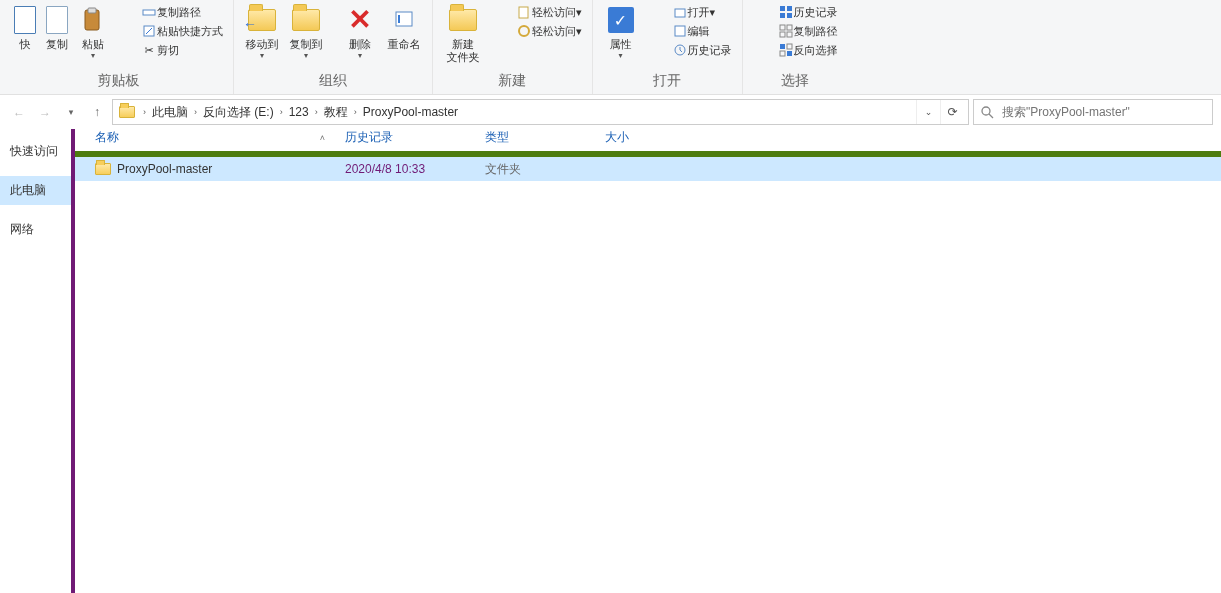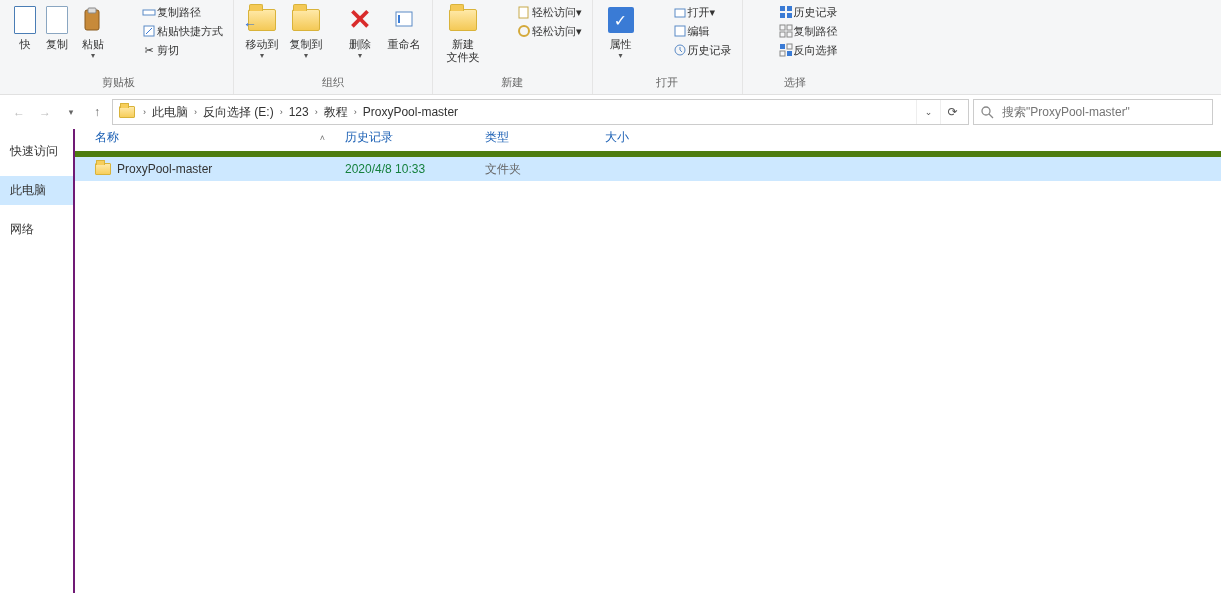--- a/index.html
+++ b/index.html
@@ -2,21 +2,21 @@
 <html><head>
   <meta charset="utf-8">
   <style>
     * { margin: 0; padding: 0; box-sizing: border-box; font-family: "Microsoft YaHei", "Segoe UI", sans-serif; }
     body { background: #fff; font-size: 12px; color: #333; overflow: hidden; width: 1221px; height: 593px; }
 
     
     .ribbon { height: 95px; background: #f5f6f7; border-bottom: 1px solid #e1e1e1; display: flex; align-items: stretch; padding: 0 4px; }
     .rg { display: flex; flex-direction: column; align-items: center; padding: 0 6px; border-right: 1px solid #e5e5e5; }
     .rg-top { flex: 1; display: flex; align-items: flex-start; padding-top: 2px; }
-    .rg-label { font-size: 11px; color: #666; padding: 2px 0 4px; font-family: Liberation Serif, serif; }
+    .rg-label { font-size: 14px; color: #666; padding: 2px 0 4px; font-family: Liberation Serif, serif; }
     .bigbtn { display: flex; flex-direction: column; align-items: center; justify-content: flex-start; width: 44px; padding: 2px 4px; cursor: default; text-align: center; }
     .bigbtn .ic { width: 32px; height: 32px; display: flex; align-items: center; justify-content: center; }
     .bigbtn .lbl { font-size: 11px; line-height: 13px; margin-top: 2px; white-space: nowrap; }
     .bigbtn .arr { font-size: 8px; color: #555; }
     .mini-col { display: flex; flex-direction: column; justify-content: flex-start; gap: 3px; padding: 2px 4px; }
     .mini { display: flex; align-items: center; font-size: 11px; white-space: nowrap; cursor: default; margin-left: 25px; }
     .mini .ic { width: 16px; height: 16px; display: flex; align-items: center; justify-content: center; }
 
     
     .addrbar { height: 34px; display: flex; align-items: center; padding: 4px 8px; gap: 4px; background: #fff; }
@@ -27,35 +27,35 @@
     .bc-seg { font-size: 12px; padding: 0 4px; white-space: nowrap; cursor: default; }
     .bc-sep { font-size: 9px; color: #555; padding: 0 2px; cursor: default; }
     .bc-end { flex: 1; }
     .bc-rt { width: 24px; height: 24px; display: flex; align-items: center; justify-content: center; color: #555; cursor: default; border-left: 1px solid #eee; }
     .search { width: 240px; height: 26px; border: 1px solid #ccc; display: flex; align-items: center; padding: 0 6px; background: #fff; }
     .search .ic { width: 16px; color: #888; margin-right: 6px; }
     .search input { border: none; outline: none; flex: 1; font-size: 12px; color: #555; background: transparent; }
 
     
     .body { display: flex; height: calc(593px - 95px - 34px); }
-    .sidebar { width: 75px; border-right: 2px solid #701a75; padding-top: 8px; }
+    .sidebar { width: 75px; border-right: 4px solid #701a75; padding-top: 8px; }
     .sb-item { padding: 6px 10px; font-size: 12px; cursor: default; white-space: nowrap; overflow: hidden; }
     .sb-item.sel { background: #cde8ff; }
     .content { flex: 1; }
     .cols { height: 28px; border-bottom: 6px solid #4d7c0f; display: flex; align-items: flex-start; font-size: 12px; color: #1a5fb4; }
     .col { padding: 0 10px; display: flex; align-items: center; gap: 20px; }
     .col.c-name { width: 260px; padding-left: 20px; }
     .col.c-date { width: 140px; }
     .col.c-type { width: 120px; }
     .col.c-size { width: 70px; }
     .sort-ic { font-size: 9px; color: #777; margin-left: auto; }
     .row { height: 24px; display: flex; align-items: center; font-size: 12px; background: #cde8ff; }
     .cell { padding: 0 10px; color: #333; }
     .cell.c-name { width: 260px; padding-left: 20px; display: flex; align-items: center; gap: 6px; }
-    .cell.c-date { width: 140px; color: #15803d; }
+    .cell.c-date { width: 140px; color: #701a75; }
     .cell.c-type { width: 120px; color: #666; }
     .cell.c-size { width: 70px; }
 
     
     .folder-ic { width: 16px; height: 12px; background: linear-gradient(#ffe9a8,#f7ce5b); border: 1px solid #d9b33a; border-radius: 1px; position: relative; }
     .folder-ic::before { content: ""; position: absolute; top: -4px; left: 0; width: 7px; height: 4px; background: #f7ce5b; border: 1px solid #d9b33a; border-bottom: none; border-radius: 1px 1px 0 0; }
     .folder-big { width: 28px; height: 22px; background: linear-gradient(#ffe9a8,#f4c956); border: 1px solid #d9b33a; border-radius: 2px; position: relative; }
     .folder-big::before { content: ""; position: absolute; top: -6px; left: 0; width: 12px; height: 6px; background: #f4c956; border: 1px solid #d9b33a; border-bottom: none; border-radius: 2px 2px 0 0; }
     .page-icon { width: 22px; height: 28px; background: #fff; border: 1px solid #8aa6c1; border-radius: 1px; position: relative; }
     .page-icon.blu { border-color: #4a7db5; }

